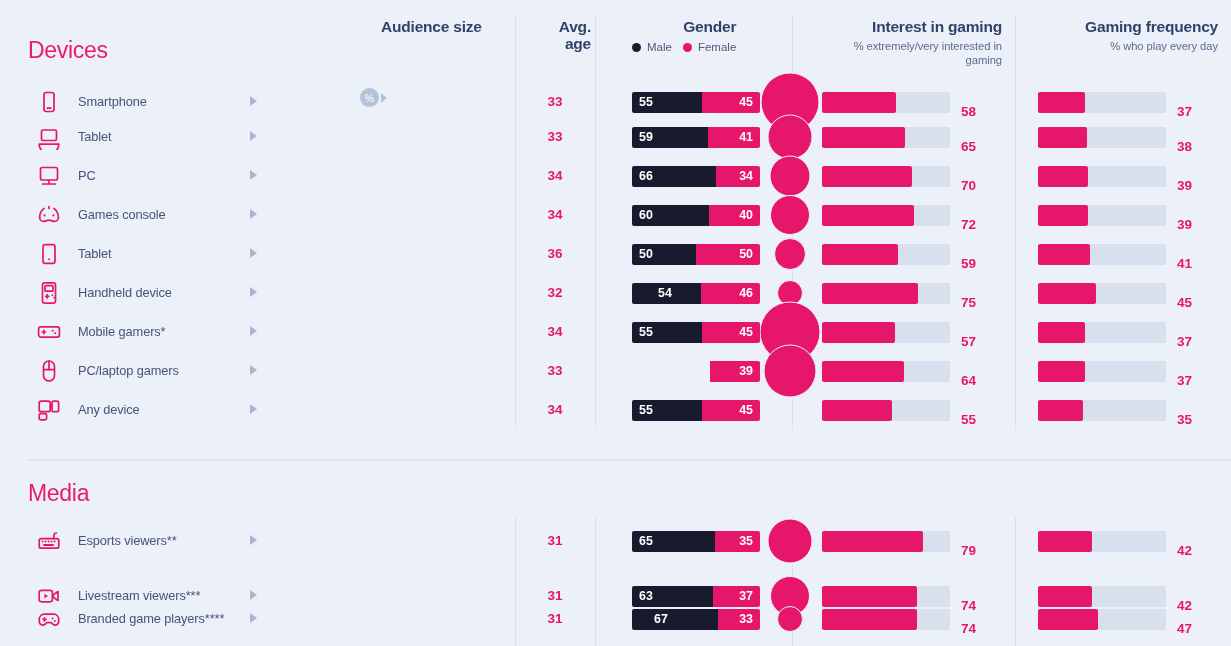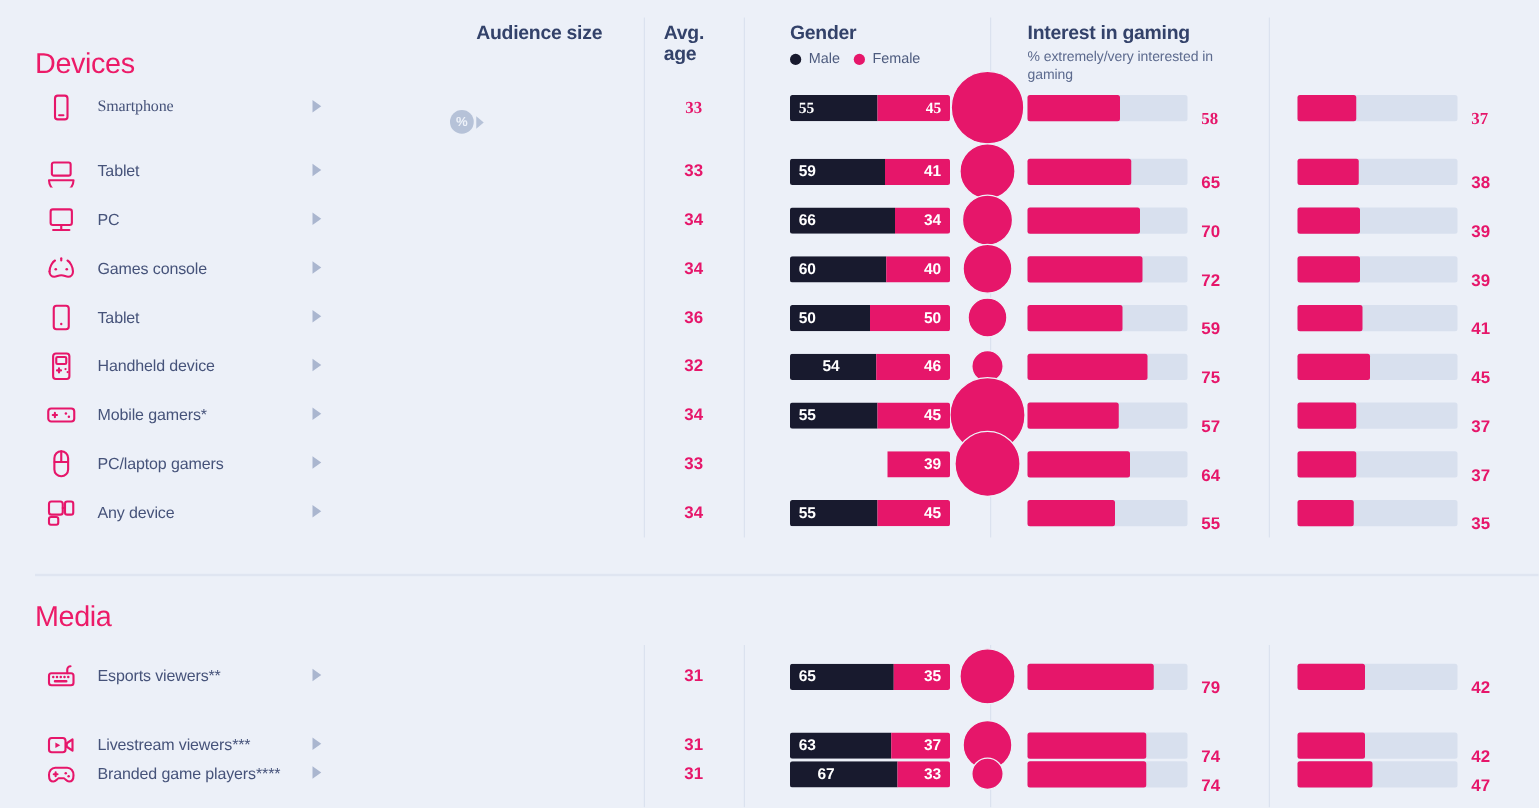--- a/index.html
+++ b/index.html
@@ -42,20 +42,21 @@
     right: 0;
     top: 459px;
     height: 2px;
     background: #dfe5f1;
   }
 
   
   .col-head {
     position: absolute;
     color: #36456b;
+    text-align: right;
   }
   .col-head .title {
     font-size: 15.5px;
     font-weight: bold;
     letter-spacing: -0.2px;
     color: #33426a;
     line-height: 1.12;
   }
   .col-head .sub {
     font-size: 11.2px;
@@ -318,31 +319,35 @@
         <span>Female</span>
       </span>
     </div>
   </div>
 
   <div class="col-head" id="head-interest">
     <div class="title">Interest in gaming</div>
     <div class="sub">% extremely/very interested in gaming</div>
   </div>
 
+  <div class="col-head" id="head-freq">
+    <div class="title">Gaming frequency</div>
+    <div class="sub">% who play every day</div>
+  </div>
 
   <div class="section-title" id="sec-devices">Devices</div>
   <div class="section-title" id="sec-media">Media</div>
 
   <div class="pct-badge" id="pct-badge" style="top: 88px;">
     <span class="circle">%</span>
     <span class="tri"></span>
   </div>
 
   <div id="rows-root">
-      <div class="row" style="top: 66px; font-family: Liberation Serif, serif;">
+      <div class="row" style="top: 82px;">
         <div class="label-cell">
           <span class="dev-icon">
             <svg width="26" height="26" viewBox="0 0 26 26" fill="none" stroke="#e6166a" stroke-width="1.7" stroke-linecap="round" stroke-linejoin="round">
               <rect x="8" y="3.5" width="10" height="19" rx="2.2"></rect>
               <line x1="11.3" y1="19.2" x2="14.7" y2="19.2"></line>
             </svg>
           </span>
           <span class="dev-label">Smartphone</span>
         </div>
         <div class="caret"></div>

